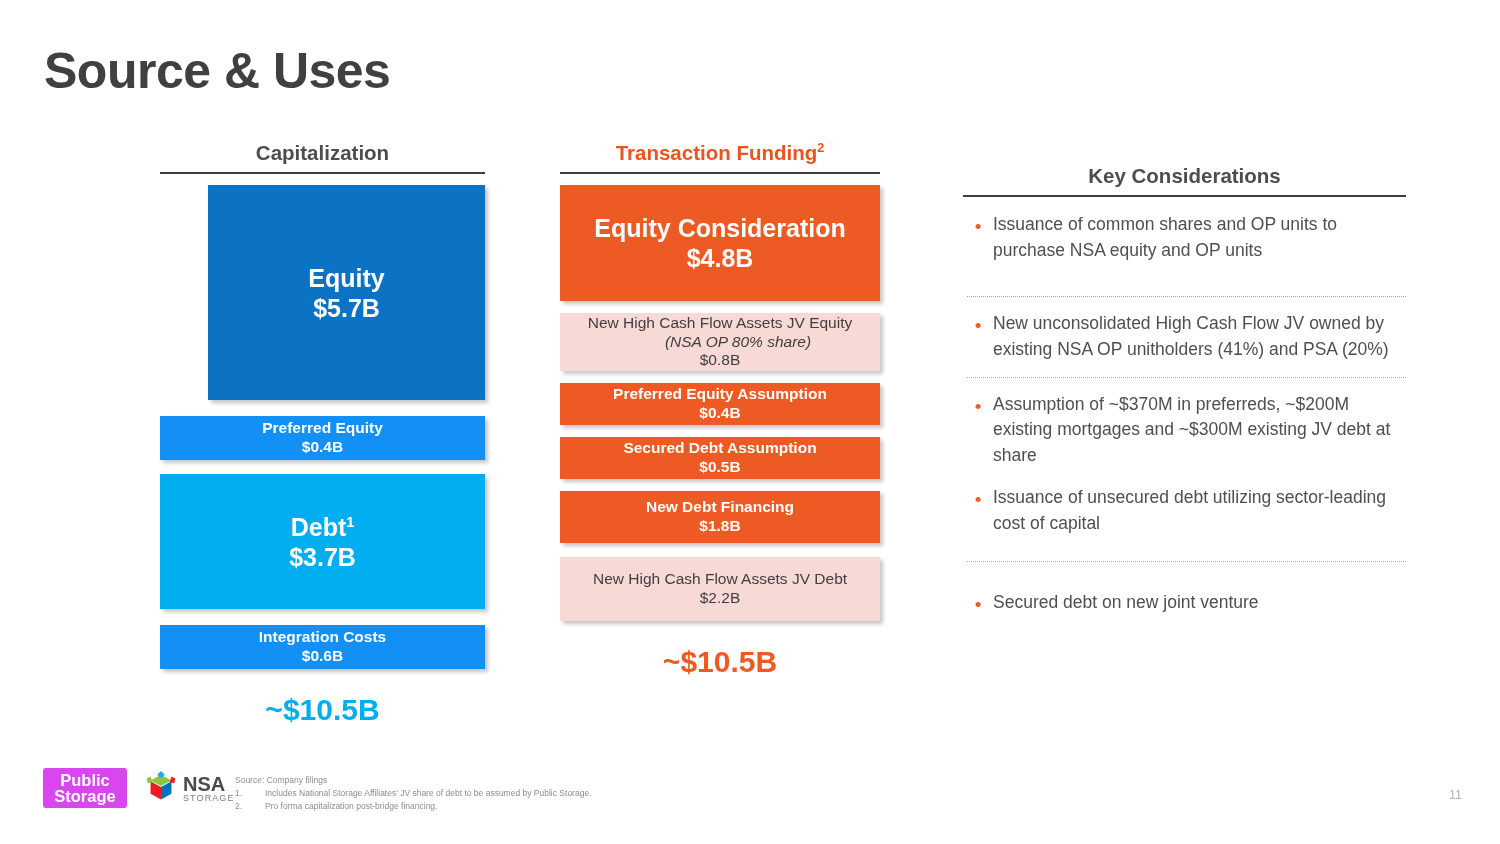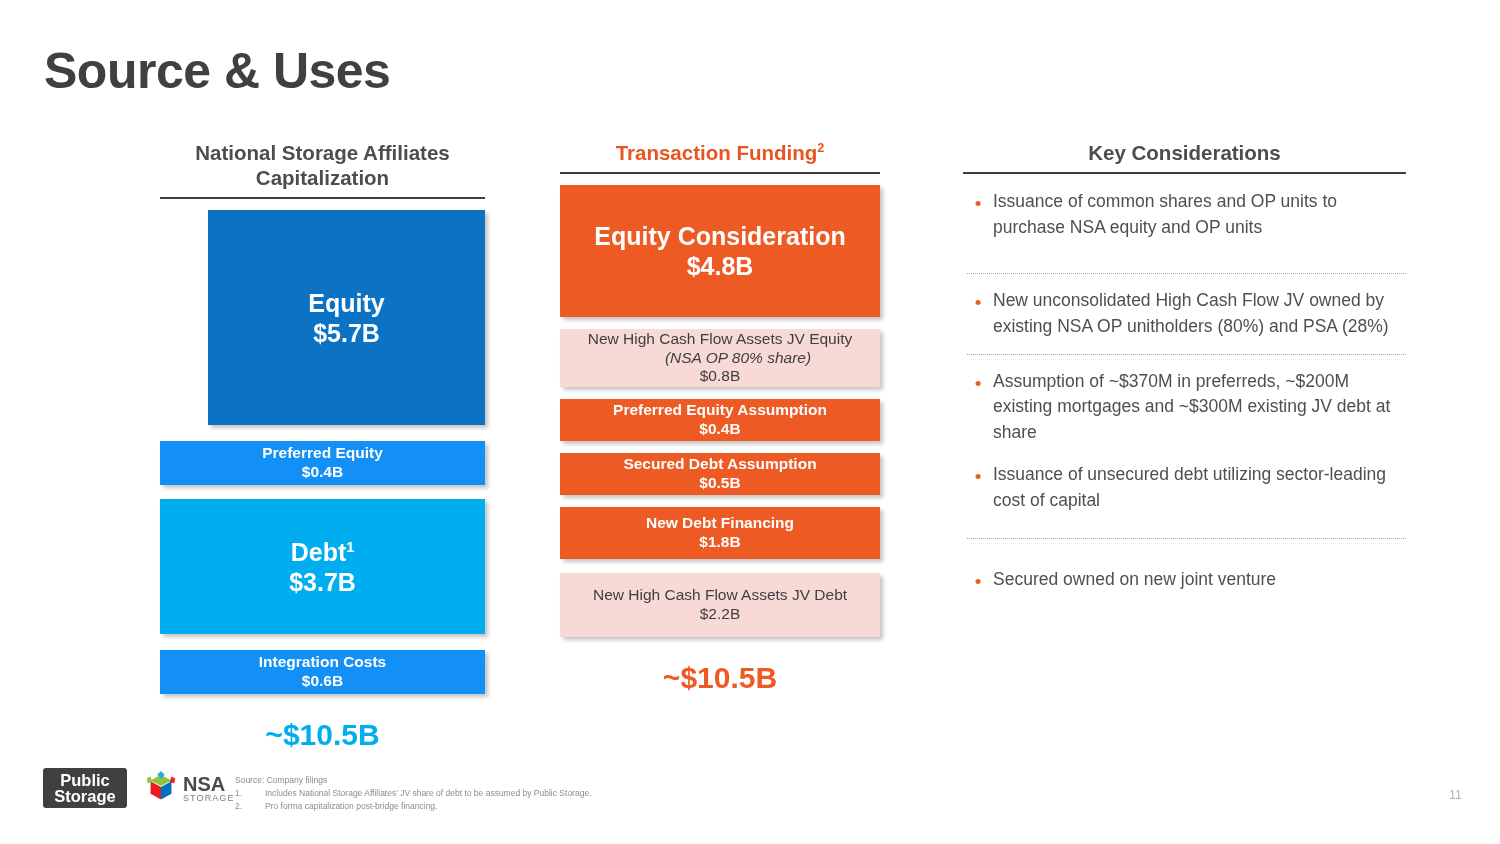--- a/index.html
+++ b/index.html
@@ -32,21 +32,21 @@
     letter-spacing: -0.5px;
   }
 
   
   .col {
     position: absolute;
     top: 140px;
   }
   .col-left  { left: 160px;  width: 325px; }
   .col-mid   { left: 560px;  width: 320px; }
-  .col-right { left: 963px;  width: 443px; }
+  .col-right { left: 963px;  width: 443px; margin-top: 23px; }
 
   .col-head {
     text-align: center;
     font-size: 20.5px;
     font-weight: bold;
     line-height: 1.22;
     color: #4d4d4d;
     padding-bottom: 7px;
   }
   .col-head.orange { color: #e8551f; }
@@ -126,21 +126,21 @@
     margin: 10px 0 10px 4px;
   }
 
   
   .ps-logo {
     position: absolute;
     left: 43px;
     top: 768px;
     width: 84px;
     height: 40px;
-    background: #404040;
+    background: #d946ef;
     border-radius: 3px;
     color: #ffffff;
     font-weight: bold;
     font-size: 16.5px;
     line-height: 0.97;
     display: flex;
     flex-direction: column;
     align-items: center;
     justify-content: center;
   }
@@ -179,21 +179,20 @@
 </style>
 </head>
 <body>
 
 <div class="slide">
 
   <div class="slide-title">Source &amp; Uses</div>
 
   <div class="col col-left">
     <div class="col-head">
-      <div>National Storage Affiliates</div>
       <div>Capitalization</div>
     </div>
     <div class="col-rule"></div>
     <div class="col-body">
 
       <div class="blk blue-dark" style="height:215px;margin-left:48px;">
         <div class="l1 big">Equity</div>
         <div class="l2 big">$5.7B</div>
       </div>
 
@@ -222,21 +221,21 @@
     </div>
   </div>
 
   <div class="col col-mid">
     <div class="col-head orange">
       <span>Transaction Funding</span><sup class="fnh">2</sup>
     </div>
     <div class="col-rule"></div>
     <div class="col-body">
 
-      <div class="blk orange-sol" style="height:132px;">
+      <div class="blk orange-sol" style="height:116px;">
         <div class="l1 big">Equity Consideration</div>
         <div class="l2 big">$4.8B</div>
       </div>
 
       <div class="gap-sm"></div>
 
       <div class="blk pink-soft" style="height:58px;">
         <div class="l1 plain">New High Cash Flow Assets JV Equity</div>
         <div class="l2 plain ital">(NSA OP 80% share)</div>
         <div class="l3 plain">$0.8B</div>
@@ -284,21 +283,21 @@
           <div class="kc-bullet">•</div>
           <div class="kc-text">Issuance of common shares and OP units to purchase NSA equity and OP units</div>
         </div>
       </div>
 
       <div class="kc-div" style="margin-top:28px;"></div>
 
       <div class="kc-group">
         <div class="kc-item">
           <div class="kc-bullet">•</div>
-          <div class="kc-text">New unconsolidated High Cash Flow JV owned by existing NSA OP unitholders (80%) and PSA (28%)</div>
+          <div class="kc-text">New unconsolidated High Cash Flow JV owned by existing NSA OP unitholders (41%) and PSA (20%)</div>
         </div>
       </div>
 
       <div class="kc-div"></div>
 
       <div class="kc-group">
         <div class="kc-item">
           <div class="kc-bullet">•</div>
           <div class="kc-text">Assumption of ~$370M in preferreds, ~$200M existing mortgages and ~$300M existing JV debt at share</div>
         </div>
@@ -306,21 +305,21 @@
           <div class="kc-bullet">•</div>
           <div class="kc-text">Issuance of unsecured debt utilizing sector-leading cost of capital</div>
         </div>
       </div>
 
       <div class="kc-div" style="margin-top:20px;"></div>
 
       <div class="kc-group" style="padding-top:14px;">
         <div class="kc-item">
           <div class="kc-bullet">•</div>
-          <div class="kc-text">Secured owned on new joint venture</div>
+          <div class="kc-text">Secured debt on new joint venture</div>
         </div>
       </div>
     </div>
   </div>
 
   <div class="ps-logo">
     <div>Public</div>
     <div>Storage</div>
   </div>
 

